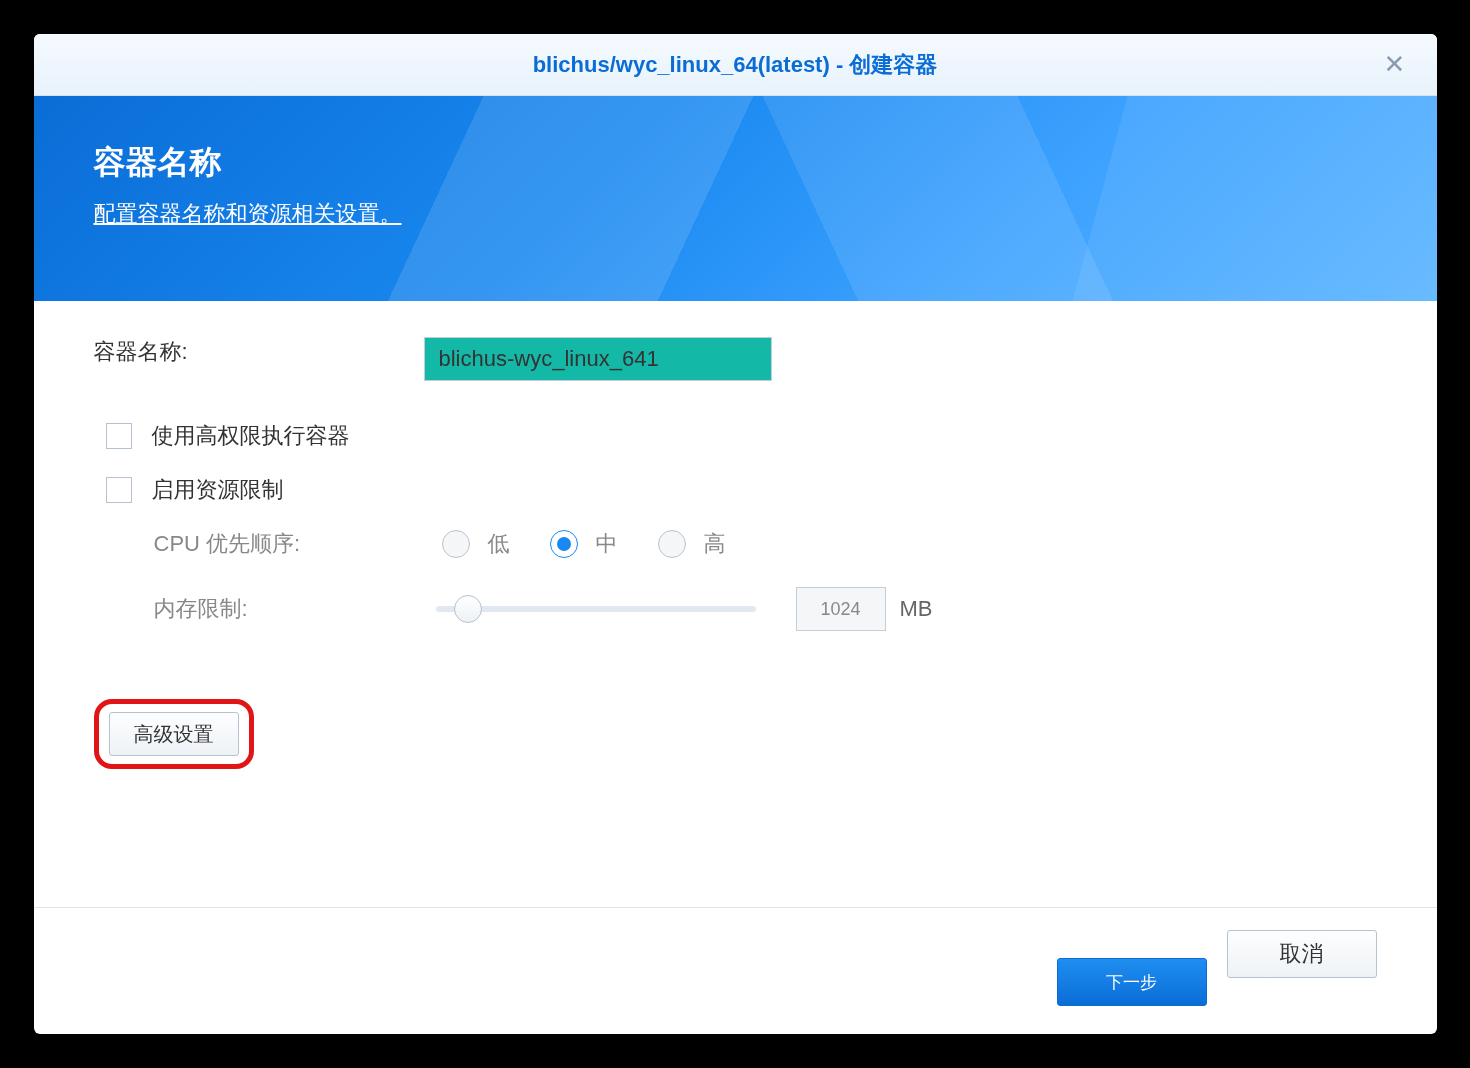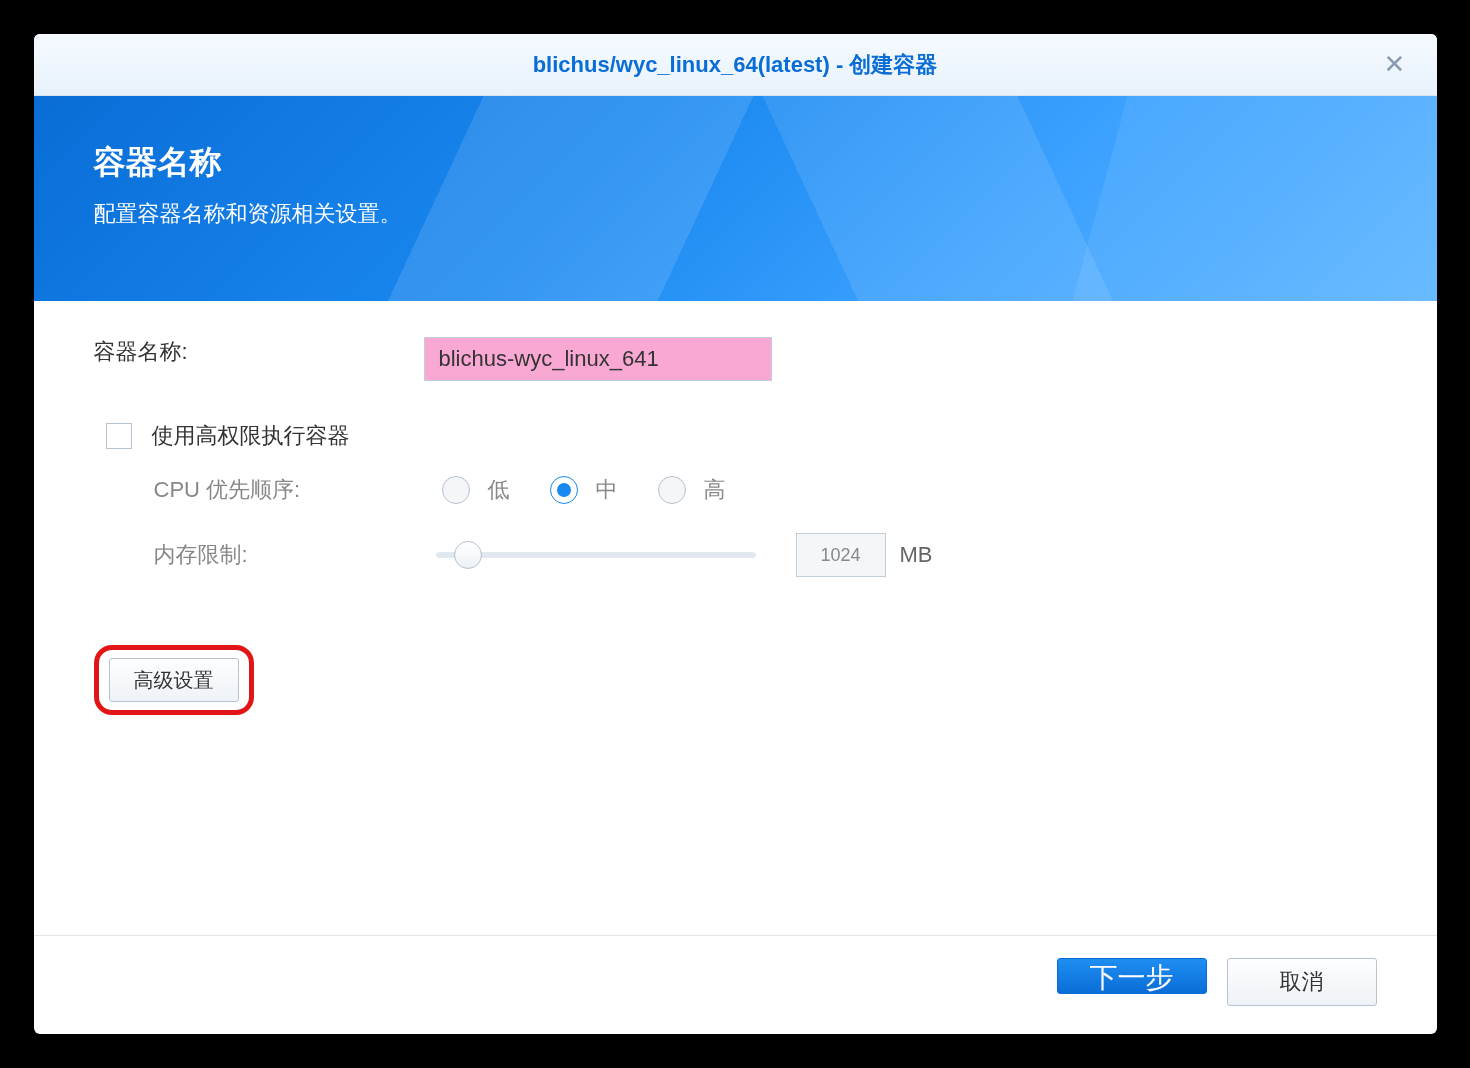--- a/index.html
+++ b/index.html
@@ -74,20 +74,21 @@
     .banner-title {
       font-size: 32px;
       font-weight: 700;
       margin-bottom: 14px;
       position: relative;
     }
     .banner-sub {
       font-size: 22px;
       font-weight: 400;
       position: relative;
+      text-decoration: underline;
     }
     .content {
       flex: 1;
       padding: 36px 60px 0 60px;
     }
     .form-row {
       display: flex;
       align-items: flex-start;
       margin-bottom: 40px;
     }
@@ -99,21 +100,21 @@
     .indent .label-col {
        width: 282px;
     }
     .input-text {
       width: 348px;
       height: 44px;
       border: 1px solid #c3cedb;
       padding: 0 14px;
       font-size: 22px;
       color: #333;
-      background: #f9a8d4;
+      background: #14b8a6;
     }
     .chk-row {
       display: flex;
       align-items: center;
       margin-bottom: 24px;
       padding-left: 12px;
     }
     .checkbox {
       width: 26px;
       height: 26px;
@@ -228,28 +229,29 @@
       min-width: 130px;
     }
     .footer {
       border-top: 1px solid #e0e6ec;
       padding: 22px 60px 28px 60px;
       display: flex;
       justify-content: flex-end;
       gap: 20px;
     }
     .btn-primary {
-      height: 36px;
+      height: 48px;
       min-width: 150px;
       background: linear-gradient(to bottom, #1f8ef1, #0a6dd6);
       border: 1px solid #0a6dd6;
       color: #fff;
-      font-size: 28px;
+      font-size: 17px;
       border-radius: 3px;
       cursor: pointer;
+      margin-top: 28px;
     }
     .btn-secondary {
       height: 48px;
       min-width: 150px;
       background: linear-gradient(to bottom, #fdfeff, #eef2f6);
       border: 1px solid #b6c2cf;
       color: #333;
       font-size: 22px;
       border-radius: 3px;
       cursor: pointer;
@@ -276,20 +278,24 @@
     <div class="form-row">
       <div class="label-col">容器名称:</div>
       <input class="input-text" type="text" value="blichus-wyc_linux_641" style="">
     </div>
 
     <div class="chk-row">
       <div class="checkbox"></div>
       <div class="chk-label">使用高权限执行容器</div>
     </div>
 
+    <div class="chk-row">
+      <div class="checkbox"></div>
+      <div class="chk-label">启用资源限制</div>
+    </div>
 
     <div class="sub-group">
 
       <div class="sub-row indent">
         <div class="label-col disabled-text">CPU 优先顺序:</div>
         <div class="radio-group">
           <span class="radio"></span>
           <span class="radio-label">低</span>
           <span class="radio selected"></span>
           <span class="radio-label">中</span>

